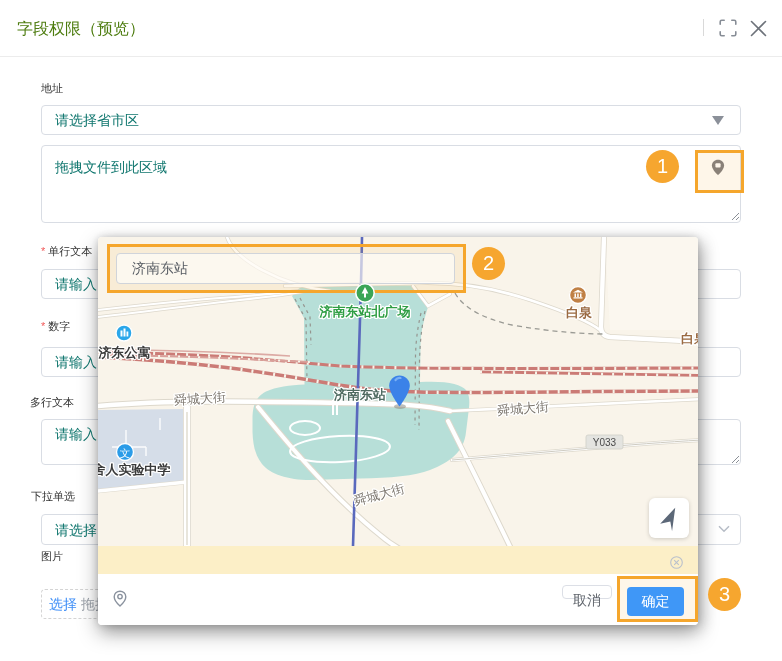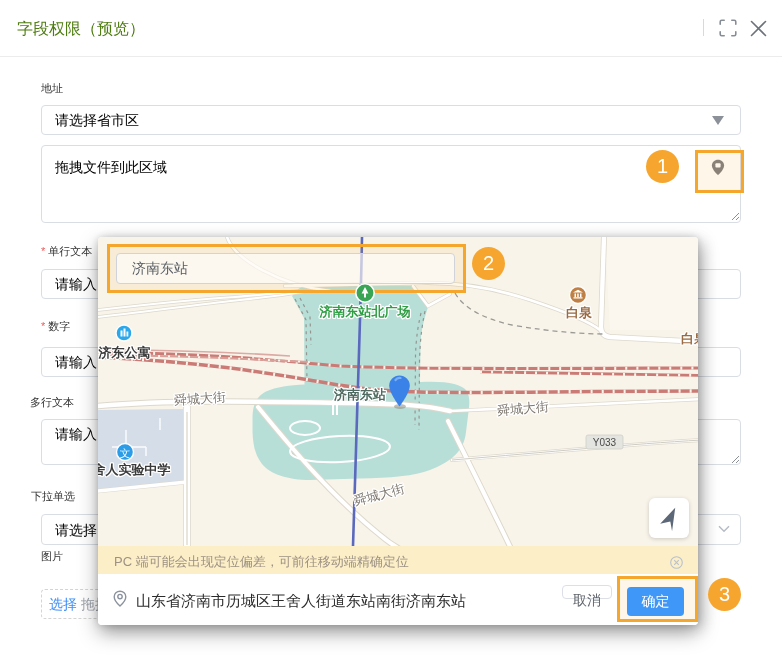--- a/index.html
+++ b/index.html
@@ -7,21 +7,21 @@
     font-family:"Liberation Sans", sans-serif; }
   .abs { position:absolute; }
   
   .hdr-title { left:17px; top:19px; font-size:16px; color:#4d7c0f; }
   .hdr-line { left:0; top:56px; width:782px; height:1px; background:#ececec; }
   .hdr-div { left:703px; top:19px; width:1px; height:17px; background:#d9d9d9; }
   
   .lbl { font-size:11px; color:#333; height:17px; line-height:17px; white-space:nowrap; }
   .star { color:#f25a5a; margin-right:3px; }
   .inp { left:41px; width:700px; background:#fff; border:1px solid #d9dde4; border-radius:4px; }
-  .ph { font-size:14px; color:#000000; padding:0 14px; white-space:nowrap; }
+  .ph { font-size:14px; color:#0f766e; padding:0 14px; white-space:nowrap; }
   .tri { width:0; height:0; border-left:6.5px solid transparent; border-right:6.5px solid transparent; border-top:9px solid #8b9099; }
   
   .obox { border:3.5px solid #f5a62c; background:rgba(245,166,44,0.10); }
   .ocirc { width:33px; height:33px; border-radius:50%; background:#f6a62f; color:#fff;
       font-size:20px; font-weight:400; text-align:center; line-height:33px; }
   
   .dlg { left:98px; top:237px; width:600px; height:388px; background:#fff; border-radius:4px;
       box-shadow:0 8px 20px rgba(0,0,0,.34), 6px 4px 14px rgba(0,0,0,.13), 0 0 7px rgba(0,0,0,.14); }
   .mapwrap { left:0; top:0; width:600px; height:309px; border-radius:4px 4px 0 0; overflow:hidden; }
   .ybar { left:0; top:309px; width:600px; height:28px; background:#fcefc7; }
@@ -212,28 +212,26 @@
     
     <div class="abs obox srch-box"></div>
     <div class="abs srch-inp">济南东站</div>
     <div class="abs ocirc" style="left:374px;top:10px">2</div>
     <svg class="abs" style="left:256px;top:45px" width="22" height="22" viewBox="0 0 22 22">
       <circle cx="11" cy="11" r="9.2" fill="#3ba556" stroke="#fff" stroke-width="1.6"></circle>
       <path d="M11,5 l3.4,6.5 h-6.8 Z M10,11 h2 v4.5 h-2 Z" fill="#fff"></path>
     </svg>
   </div>
   <div class="abs ybar"></div>
-  <div class="abs ybar-t">PC 端可能会出现定位偏差，可前往移动端精确定位</div>
   <svg class="abs" style="left:572px;top:319px" width="13" height="13" viewBox="0 0 13 13" fill="none" stroke="#b9c0cc" stroke-width="1.1">
     <circle cx="6.5" cy="6.5" r="5.8"></circle>
       <path d="M4.2,4.2 L8.8,8.8 M8.8,4.2 L4.2,8.8"></path>
   </svg>
   <div class="abs foot"></div>
   <svg class="abs" style="left:15px;top:353px" width="14" height="17" viewBox="0 0 14 17" fill="none" stroke="#8a929e" stroke-width="1.4">
     <path d="M7,1.2 C3.8,1.2 1.2,3.7 1.2,6.8 C1.2,11 7,16 7,16 C7,16 12.8,11 12.8,6.8 C12.8,3.7 10.2,1.2 7,1.2 Z"></path>
     <circle cx="7" cy="6.6" r="2.2"></circle>
   </svg>
-  <div class="abs addr">山东省济南市历城区王舍人街道东站南街济南东站</div>
   <div class="abs btn-cancel">取消</div>
   <div class="abs obox" style="left:519px;top:339px;width:81px;height:46px"></div>
   <div class="abs btn-ok">确定</div>
 </div>
 <div class="abs ocirc" style="left:708px;top:578px">3</div>
 
 </body></html>

